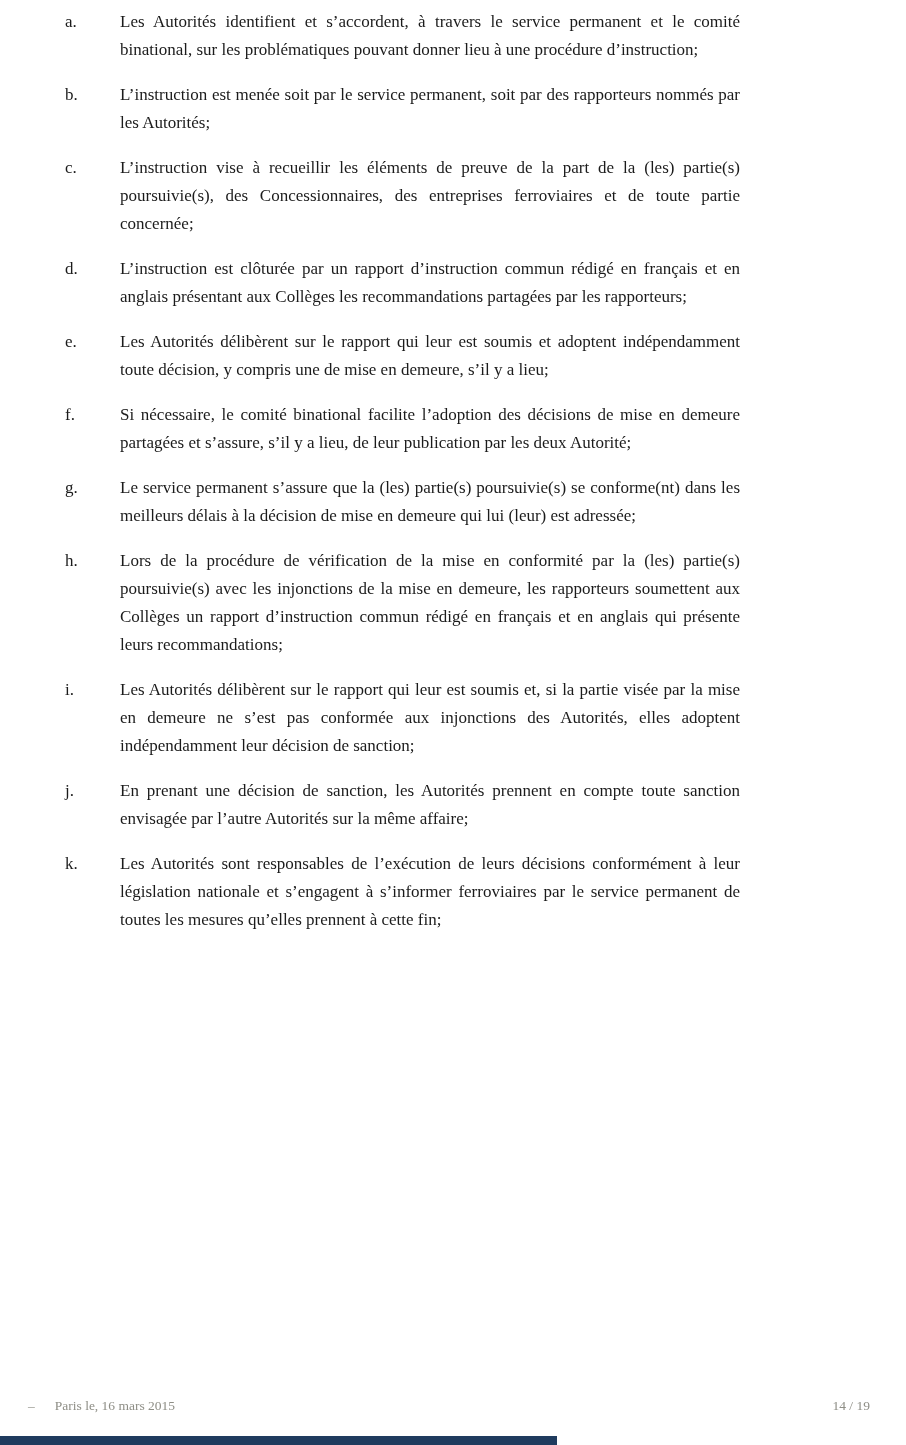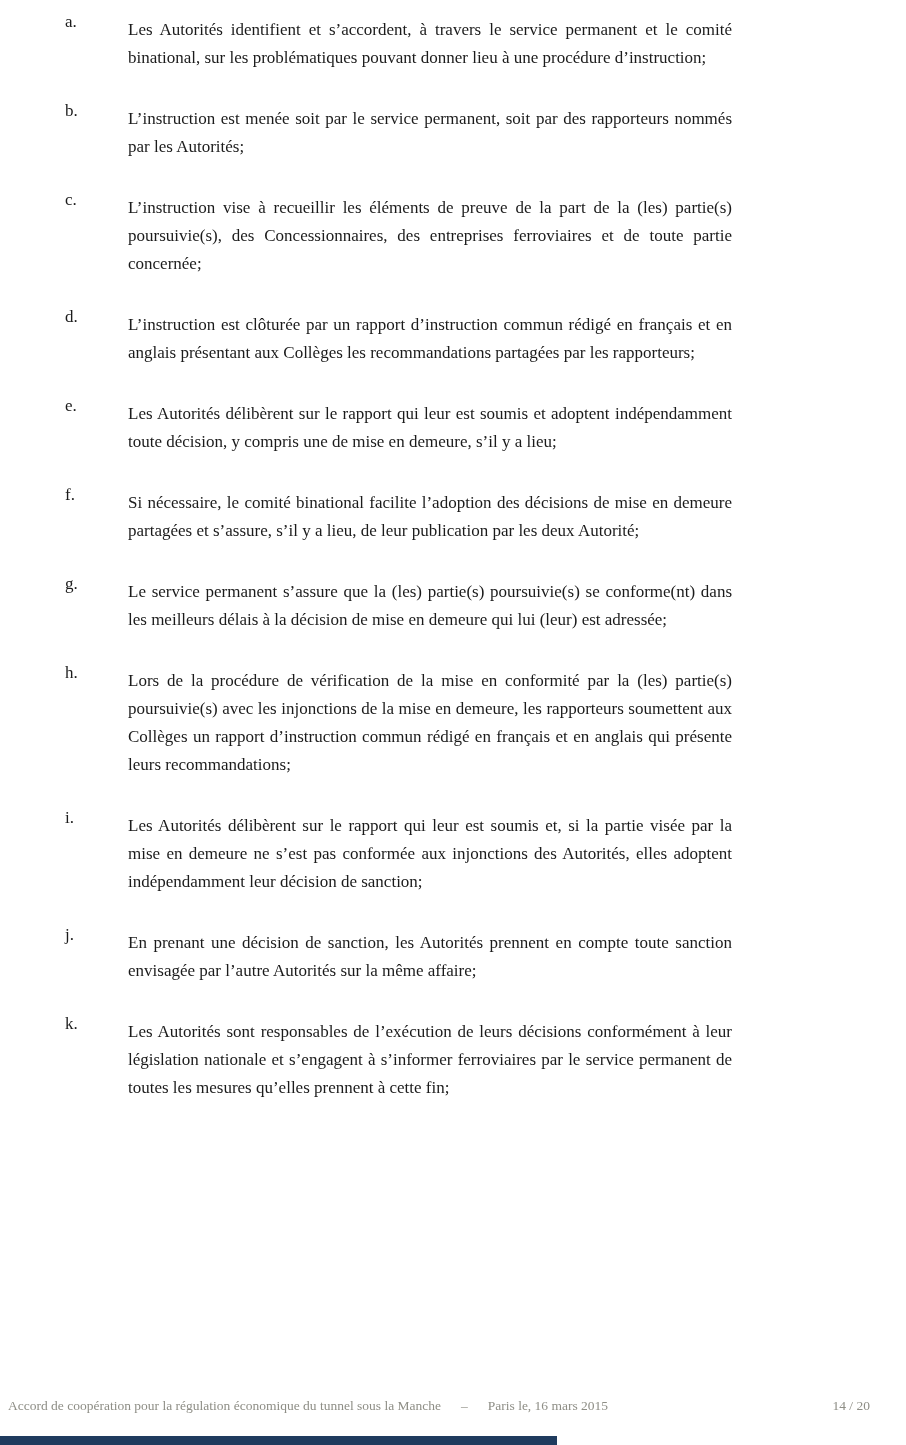--- a/index.html
+++ b/index.html
@@ -25,21 +25,21 @@
     display: flex;
     margin-bottom: 17px;
   }
   .clause-marker {
     flex: 0 0 55px;
     width: 55px;
     font-size: 17px;
     line-height: 28px;
   }
   .clause-text {
-    margin: 8px;
+    margin: 0;
     width: 620px;
     font-size: 17px;
     line-height: 28px;
     text-align: justify;
     text-align-last: left;
   }
   .page-footer {
     position: absolute;
     top: 1398px;
     left: 8px;
@@ -108,19 +108,18 @@
     <span class="clause-marker">j.</span>
     <p class="clause-text">En prenant une décision de sanction, les Autorités prennent en compte toute sanction envisagée par l’autre Autorités sur la même affaire;</p>
   </div>
   <div class="clause">
     <span class="clause-marker">k.</span>
     <p class="clause-text">Les Autorités sont responsables de l’exécution de leurs décisions conformément à leur législation nationale et s’engagent à s’informer ferroviaires par le service permanent de toutes les mesures qu’elles prennent à cette fin;</p>
   </div>
 </main>
 
 <footer class="page-footer">
-  <span>Accord de coopération pour la régulation économique du tunnel sous la Manche</span>
   <span class="footer-sep">–</span>
   <span>Paris le, 16 mars 2015</span>
-  <span class="footer-page">14 / 20</span>
+  <span class="footer-page">14 / 19</span>
 </footer>
 
 <div class="bottom-bar" style="background-color: rgb(31, 59, 94);"></div>
 
 </body></html>

